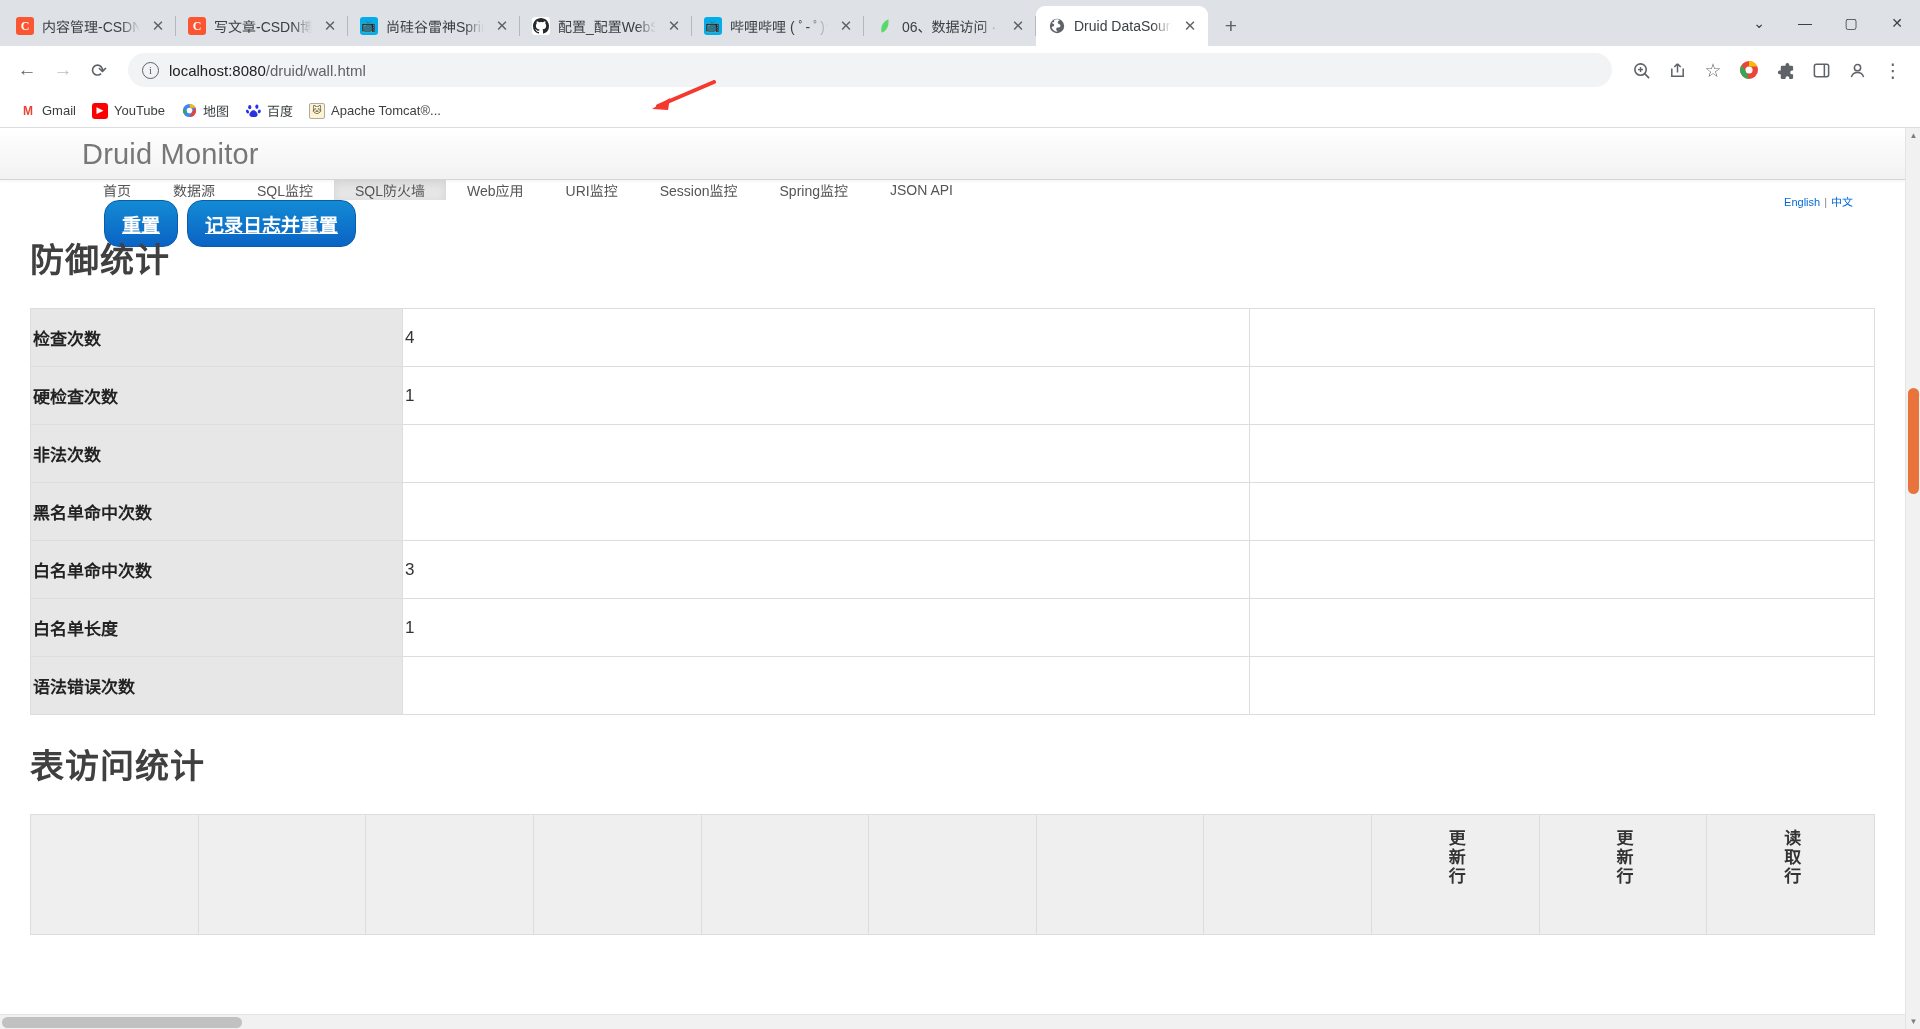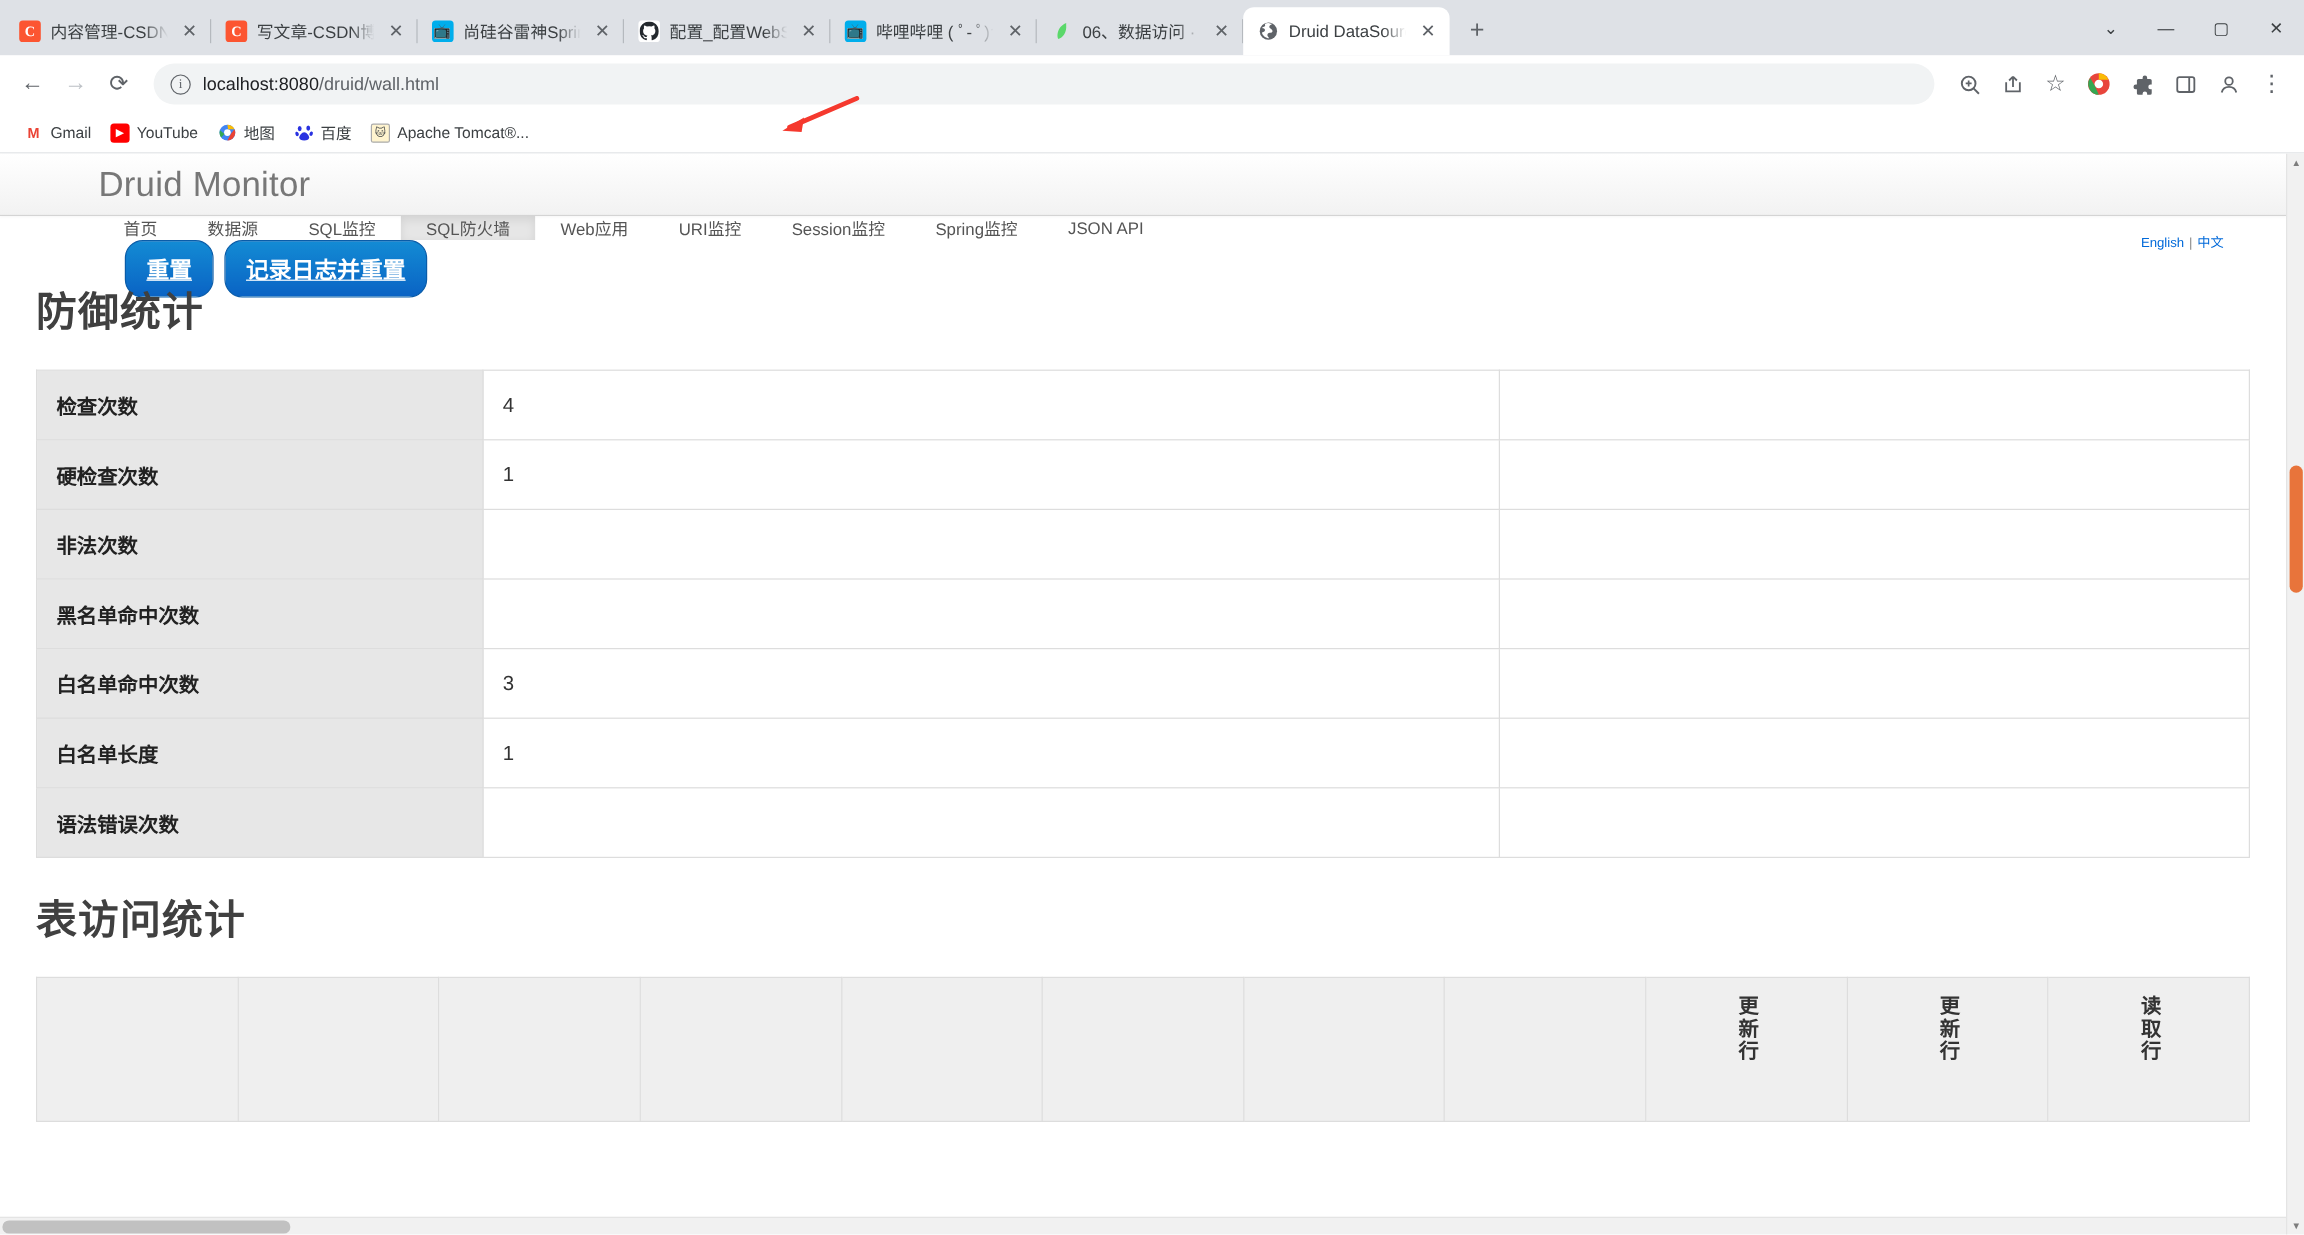--- a/index.html
+++ b/index.html
@@ -188,21 +188,21 @@
     margin: 24px 0 26px 0; letter-spacing: 1px;
   }
   table.stat {
     width: 100%; border-collapse: collapse;
     border: 1px solid #ddd;
     table-layout: fixed;
   }
   table.stat td {
     border: 1px solid #ddd;
     height: 58px;
-    padding: 0 16px;
+    padding: 0 2px;
     font-size: 17px; color: #333; vertical-align: middle;
   }
   table.stat td.lbl {
     background: #e7e7e7; font-weight: bold; color: #222; width: 372px;
   }
   table.stat td.v1 { width: 847px; }
 
   
   .tbl2 {
     width: 100%; border-collapse: collapse; border: 1px solid #ddd;

